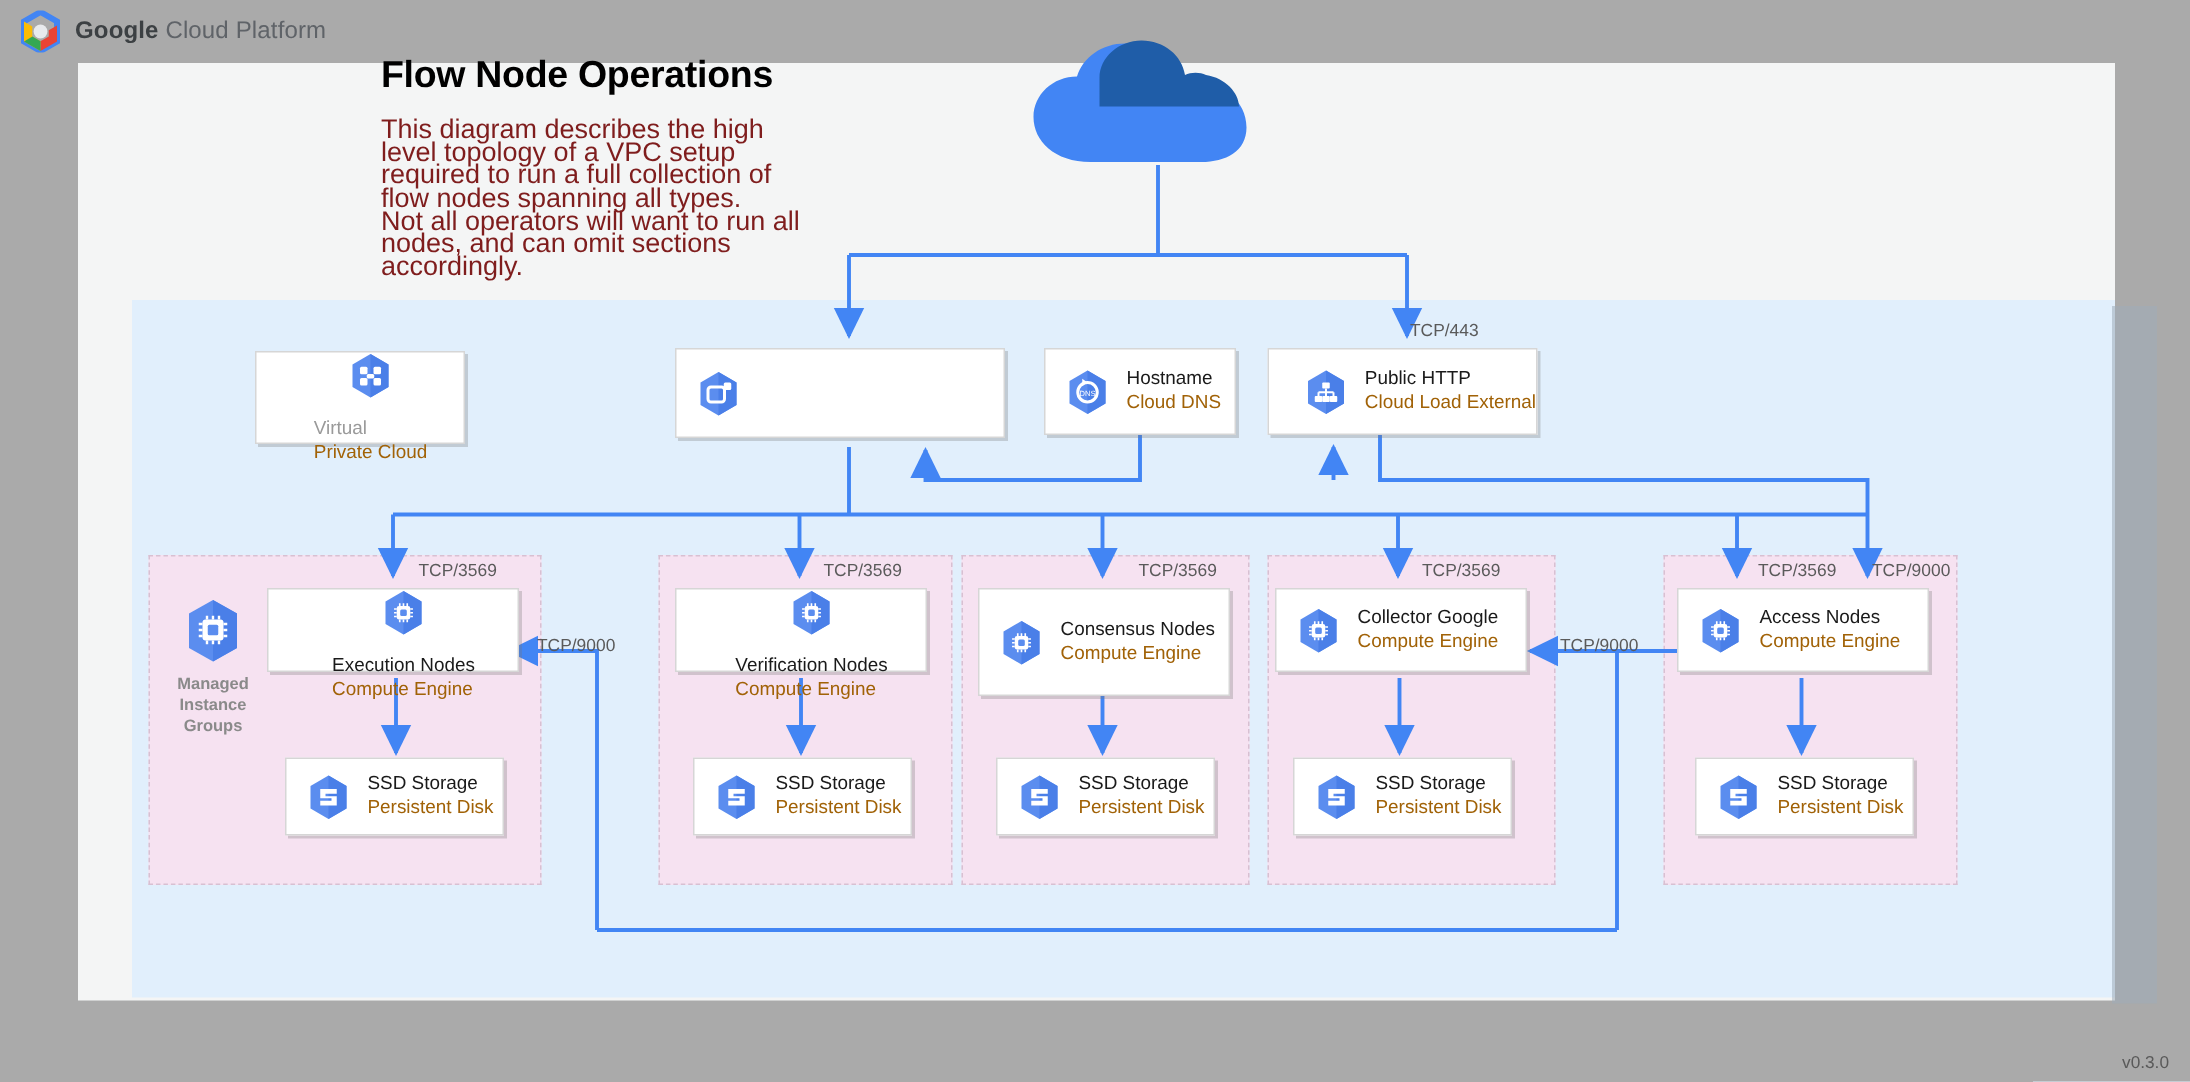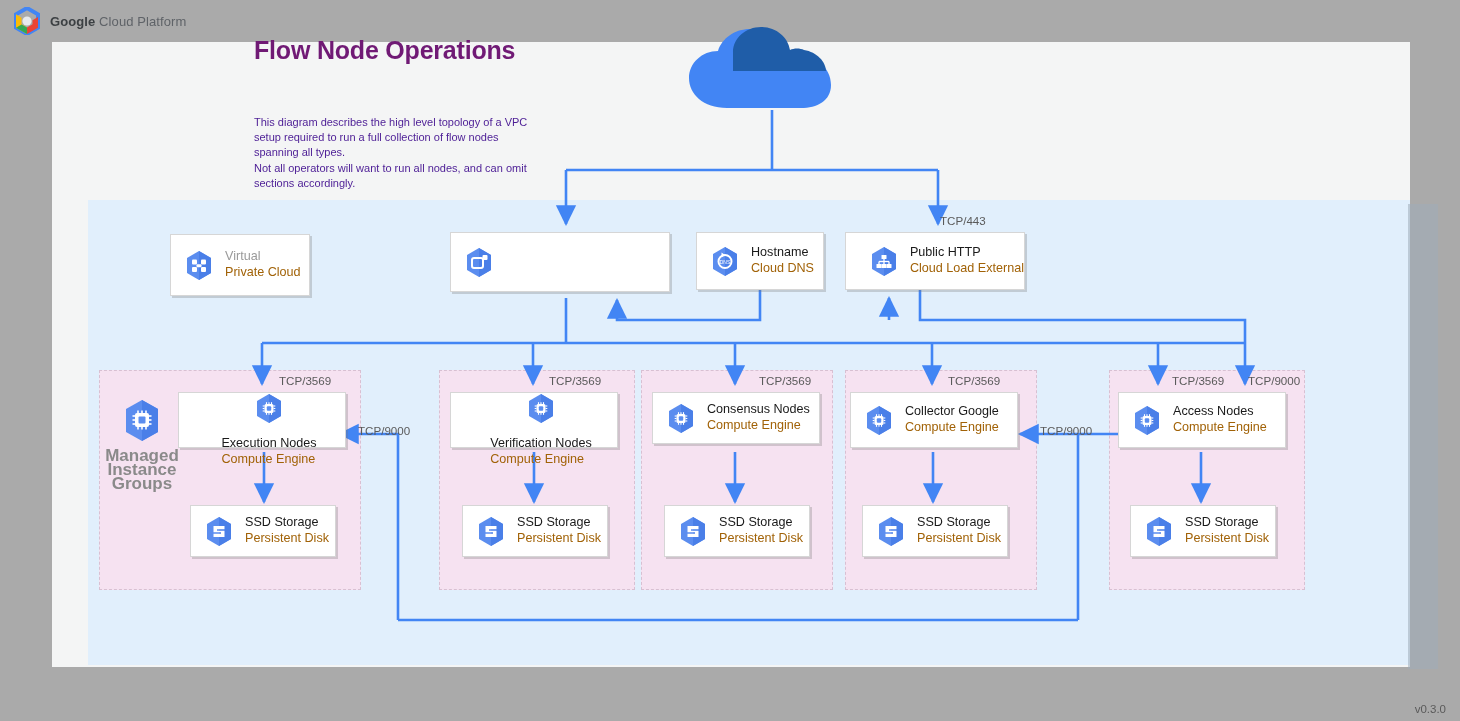--- a/index.html
+++ b/index.html
@@ -10,37 +10,37 @@
     overflow:hidden;
     position:relative;
   }
   .brand{
     position:absolute;left:14px;top:6px;
     display:flex;align-items:center;gap:10px;
     height:30px;
   }
   .brand-logo{width:26px;height:28px;display:block;}
   .brand-text{
-    font-size:13px;color:#5f6368;letter-spacing:.1px;white-space:nowrap;
+    font-size:16px;color:#5f6368;letter-spacing:.1px;white-space:nowrap;
   }
   .brand-text b{color:#3c4043;font-weight:bold;}
 
   .canvas{
     position:absolute;left:52px;top:42px;
     width:1358px;height:625px;
     background:#f4f5f5;
   }
 
   .title{
     position:absolute;left:254px;top:36px;
-    font-size:25px;font-weight:bold;color:#701a75;letter-spacing:-.2px;
+    font-size:25px;font-weight:bold;color:#000000;letter-spacing:-.2px;
   }
   .subtitle{
     position:absolute;left:254px;top:79px;width:290px;
-    font-size:11px;line-height:15.2px;color:#4c1d95;margin-top:36px;
+    font-size:18px;line-height:15.2px;color:#7f1d1d;
   }
 
   
   .vpc-zone{
     position:absolute;left:88px;top:200px;
     width:1322px;height:465px;
     background:#e1effc;
   }
   .vpc-zone-shadow{
     position:absolute;left:1408px;top:204px;
@@ -49,21 +49,21 @@
   }
   .mig-zone{
     position:absolute;
     background:#f6e2f1;
     border:1px dashed #d8c0d2;
     box-sizing:border-box;
   }
 
   .zone-label{
     position:absolute;
-    font-size:17px;line-height:14px;font-weight:bold;color:#8a8a8a;
+    font-size:11px;line-height:14px;font-weight:bold;color:#8a8a8a;
     text-align:center;width:86px;
   }
   .zone-hex-icon{position:absolute;}
 
   
   .card{
     position:absolute;
     background:#ffffff;
     border:1px solid #d6d6d6;
     box-sizing:border-box;
@@ -206,21 +206,21 @@
     <div class="port-label" style="left: 279px; top: 374px;">TCP/3569</div>
     <div class="port-label" style="left: 549px; top: 374px;">TCP/3569</div>
     <div class="port-label" style="left: 759px; top: 374px;">TCP/3569</div>
     <div class="port-label" style="left: 948px; top: 374px;">TCP/3569</div>
     <div class="port-label" style="left: 1172px; top: 374px;">TCP/3569</div>
     <div class="port-label" style="left: 1248px; top: 374px;">TCP/9000</div>
     <div class="port-label" style="left: 358px; top: 424px;">TCP/9000</div>
     <div class="port-label" style="left: 1040px; top: 424px;">TCP/9000</div>
   </div>
 
-<div class="card shadowed" style="left:170px;top:234px;width:140px;height:62px;">
+<div class="card shadowed" style="left:170px;top:234px;width:140px;height:62px;flex-direction:column;">
   <svg class="card-icon" viewBox="0 0 28 31">
     <path d="M14 1 L26 8 L26 23 L14 30 L2 23 L2 8 Z" fill="#5b8def"></path>
     <path d="M14 1 L26 8 L26 23 L14 30 Z" fill="#4a7fe8"></path>
     <g fill="#fff">
       <rect x="7" y="9.5" width="5" height="5" rx="1"></rect>
         <rect x="16" y="9.5" width="5" height="5" rx="1"></rect>
       <rect x="7" y="17" width="5" height="5" rx="1"></rect>
         <rect x="16" y="17" width="5" height="5" rx="1"></rect>
       <rect x="11.5" y="14.3" width="5" height="3" rx="1"></rect>
     </g>
@@ -346,21 +346,21 @@
   <svg class="card-icon" viewBox="0 0 28 31">
     <path d="M14 1 L26 8 L26 23 L14 30 L2 23 L2 8 Z" fill="#5b8def"></path>
     <path d="M14 1 L26 8 L26 23 L14 30 Z" fill="#4a7fe8"></path>
     <path d="M8.5 10 L19.5 10 L19.5 13.2 L12 13.2 L12 14.8 L19.5 14.8 L19.5 21 L8.5 21 L8.5 17.8 L16 17.8 L16 16.2 L8.5 16.2 Z" fill="#fff"></path>
   </svg>
       <div class="card-text">
        <span class="card-title">SSD Storage</span>
        <span class="card-sub">Persistent Disk</span>
      </div>
     </div>
-    <div class="card stacked shadowed" style="left: 652px; top: 392px; width: 168px; height: 52px;">
+    <div class="card stacked shadowed" style="left: 652px; top: 392px; width: 168px; height: 72px;">
   <svg class="card-icon" viewBox="0 0 28 31">
     <path d="M14 1 L26 8 L26 23 L14 30 L2 23 L2 8 Z" fill="#5b8def"></path>
     <path d="M14 1 L26 8 L26 23 L14 30 Z" fill="#4a7fe8"></path>
     <rect x="9.5" y="11" width="9" height="9" rx="1.5" fill="#fff"></rect>
     <rect x="11.8" y="13.3" width="4.4" height="4.4" rx="1" fill="#5b8def"></rect>
     <g stroke="#fff" stroke-width="1.1">
       <line x1="11.5" y1="9.2" x2="11.5" y2="11"></line>
           <line x1="14" y1="9.2" x2="14" y2="11"></line>
           <line x1="16.5" y1="9.2" x2="16.5" y2="11"></line>
       <line x1="11.5" y1="20" x2="11.5" y2="21.8"></line>

